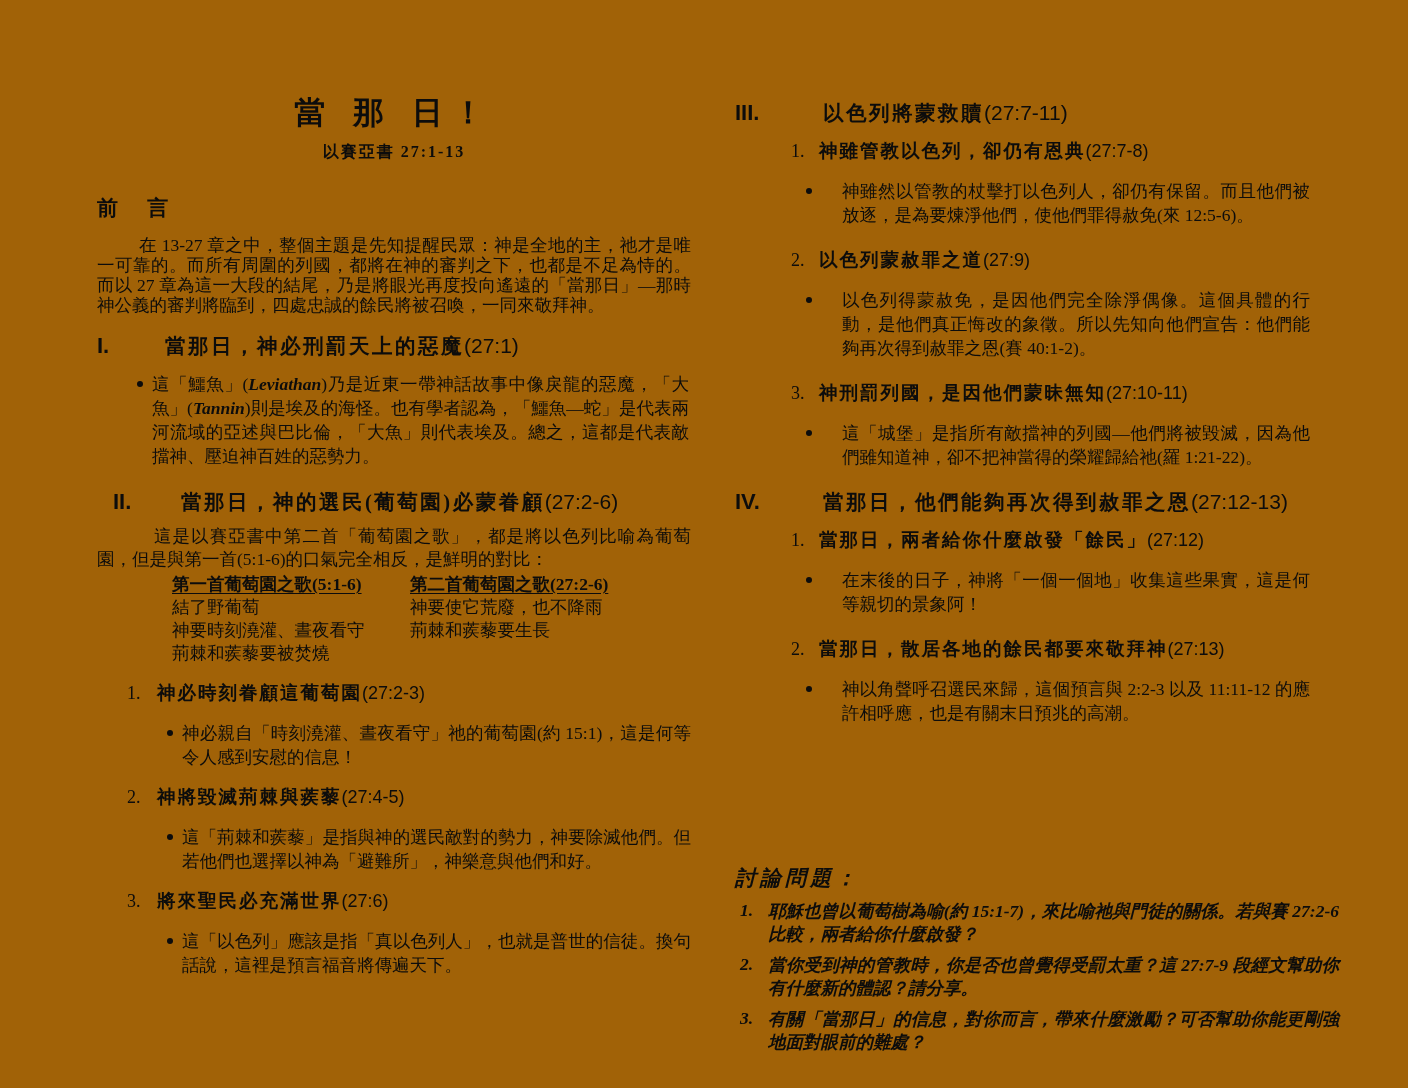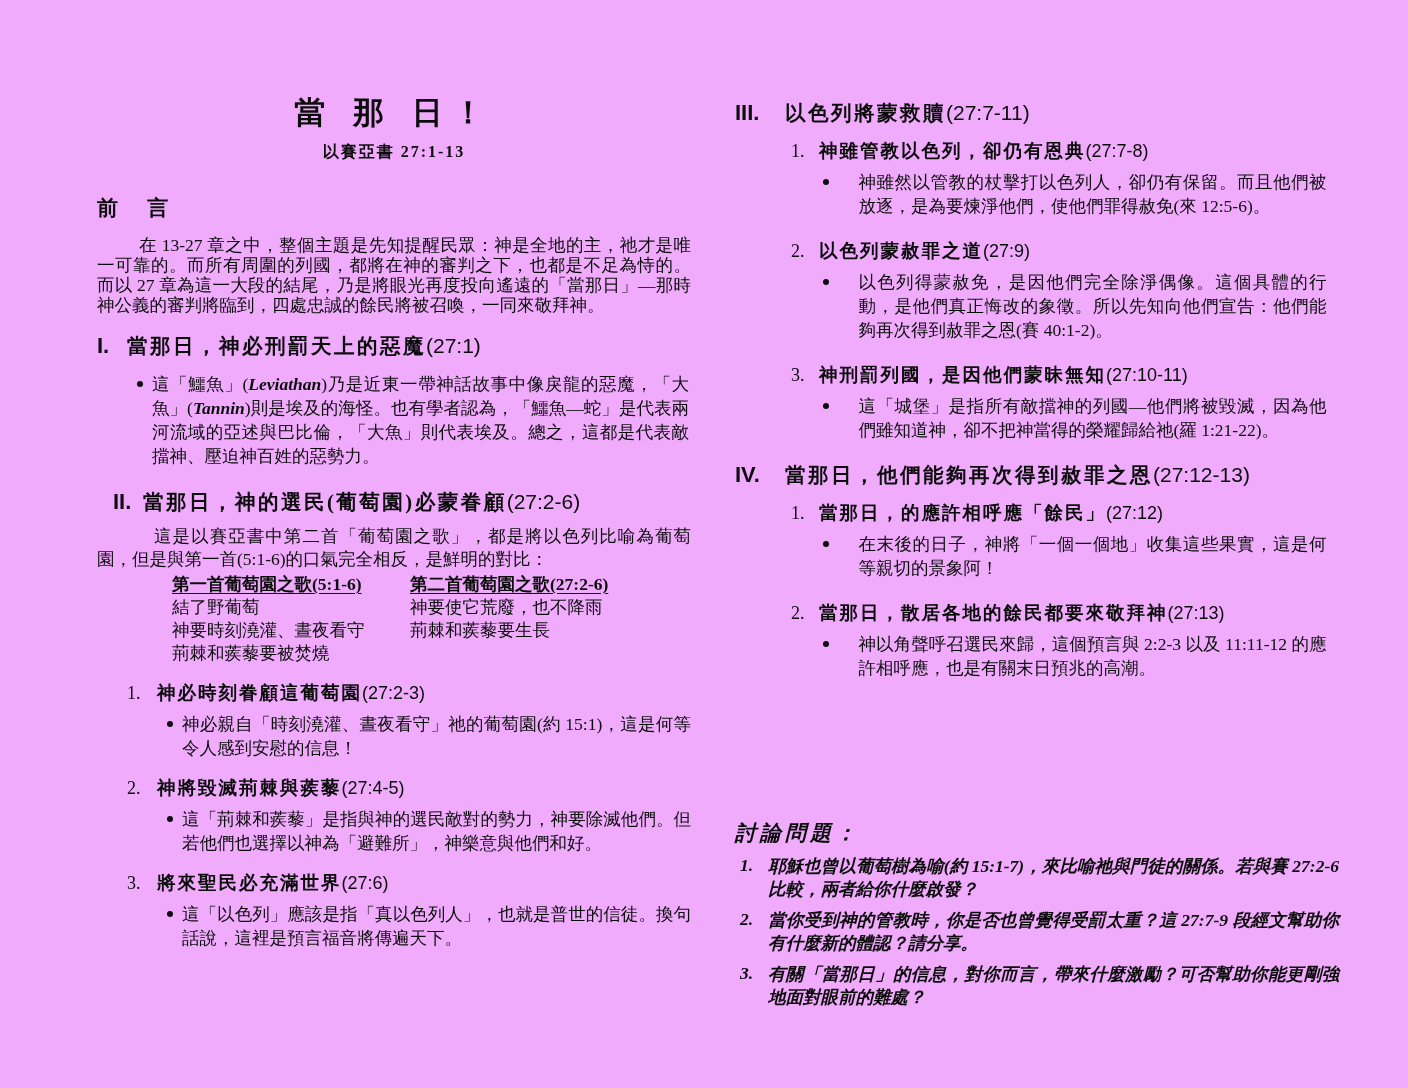--- a/index.html
+++ b/index.html
@@ -1,36 +1,36 @@
 <!DOCTYPE html>
 <html><head>
 <meta charset="utf-8">
 <style>
   html,body{margin:0;padding:0;background:#e8e8e8;}
   .page{
-    position:relative;width:1408px;height:1088px;background:#f0abfc;
+    position:relative;width:1408px;height:1088px;background:#a16207;
     font-family:"Liberation Serif","DejaVu Serif",serif;color:#0c0c0c;
     overflow:hidden;
   }
   .col{position:absolute;top:0;}
   .col-left{left:97px;width:594px;top:95px;}
   .col-right{left:735px;width:608px;top:100px;}
 
   
   .title-block{text-align:center;}
   .doc-title{font-size:31px;font-weight:bold;letter-spacing:10px;line-height:36px;}
   .doc-subtitle{font-size:16px;font-weight:bold;margin-top:11px;letter-spacing:2px;}
   .doc-author{font-size:17px;font-weight:bold;margin-top:7px;letter-spacing:2px;}
 
   .preface-heading{font-size:21px;font-weight:bold;letter-spacing:12px;margin-top:31px;}
   .preface-body{margin-top:13px;font-size:17.5px;line-height:20px;text-align:justify;text-indent:42px;}
 
   
   .sec{margin-top:0;}
-  .sec-head{display:flex;align-items:baseline;margin-top:18px;}
+  .sec-head{display:flex;align-items:baseline;margin-top:18px;gap:38px;}
   .sec-num{font-family:"Liberation Sans","DejaVu Sans",sans-serif;font-weight:bold;font-size:22px;flex:0 0 auto;}
   .col-left .sec-num{width:30px;}
   .col-right .sec-num{width:50px;}
   .sec-title{font-size:20.5px;font-weight:bold;letter-spacing:2.5px;line-height:26px;}
   .ref{font-family:"Liberation Sans","DejaVu Sans",sans-serif;font-weight:normal;letter-spacing:0;font-size:21px;}
 
   
   .sec-bullet{display:flex;margin-top:13px;}
   .sec-bullet .dot{flex:0 0 auto;margin-left:40px;width:15px;padding-top:9px;}
   .sec-bullet .btxt{flex:1;font-size:17.5px;line-height:24px;text-align:justify;padding-right:2px;}
@@ -40,21 +40,21 @@
 
   
   .item{margin-top:16px;}
   .col-right .item{margin-top:21px;}
   .item-head{display:flex;align-items:baseline;}
   .item-num{font-size:18px;flex:0 0 auto;}
   .col-left .item-num{margin-left:30px;width:30px;}
   .col-right .item-num{margin-left:56px;width:28px;}
   .item-title{font-size:18.5px;font-weight:bold;letter-spacing:2px;line-height:24px;}
   .item-title .ref{font-size:18px;}
-  .item-bullet{display:flex;margin-top:7px;justify-content:center;}
+  .item-bullet{display:flex;margin-top:16px;}
   .col-left .item-bullet .dot{flex:0 0 auto;margin-left:70px;width:15px;padding-top:9px;}
   .col-right .item-bullet .dot{flex:0 0 auto;margin-left:71px;width:36px;padding-top:9px;}
   .item-bullet .btxt{flex:1;font-size:17.5px;line-height:24px;text-align:justify;}
   .col-right .item-bullet .btxt{max-width:468px;}
 
   
   .sec-intro{margin-top:10px;font-size:17.5px;line-height:23px;text-align:justify;text-indent:57px;}
   .cmp-table{margin-top:2px;margin-left:75px;display:grid;grid-template-columns:226px auto;column-gap:12px;
              font-size:17.5px;line-height:23px;}
   .cmp-h{font-weight:bold;text-decoration:underline;text-underline-offset:3px;}
@@ -203,21 +203,21 @@
 
     <div class="sec">
       <div class="sec-head" style="margin-top:20px;">
         <span class="sec-num">IV.</span>
         <span class="sec-title"><span>當那日，他們能夠再次得到赦罪之恩</span><span class="ref">(27:12-13)</span></span>
       </div>
 
       <div class="item" style="margin-top:13px;">
         <div class="item-head">
           <span class="item-num">1.</span>
-          <span class="item-title"><span>當那日，的應許相呼應「餘民」</span><span class="ref">(27:12)</span></span>
+          <span class="item-title"><span>當那日，兩者給你什麼啟發「餘民」</span><span class="ref">(27:12)</span></span>
         </div>
         <div class="item-bullet">
           <span class="dot">
               <i></i>
             </span>
           <span class="btxt">在末後的日子，神將「一個一個地」收集這些果實，這是何等親切的景象阿！</span>
         </div>
       </div>
 
       <div class="item">

